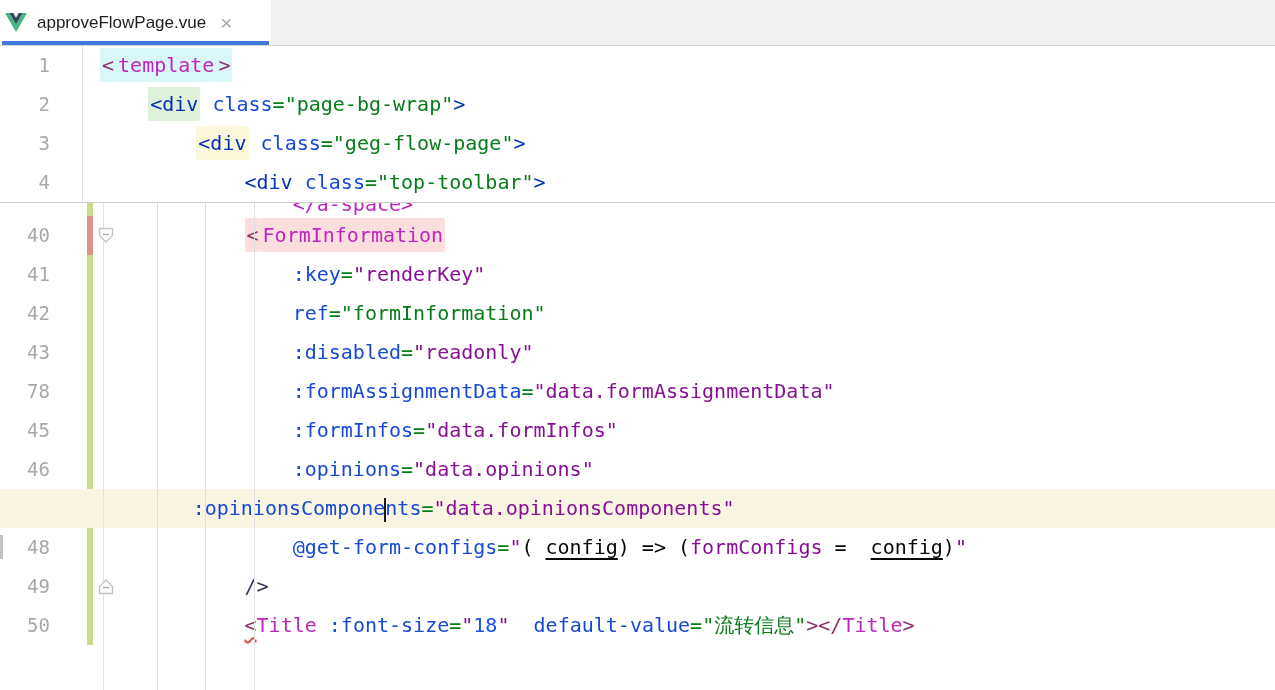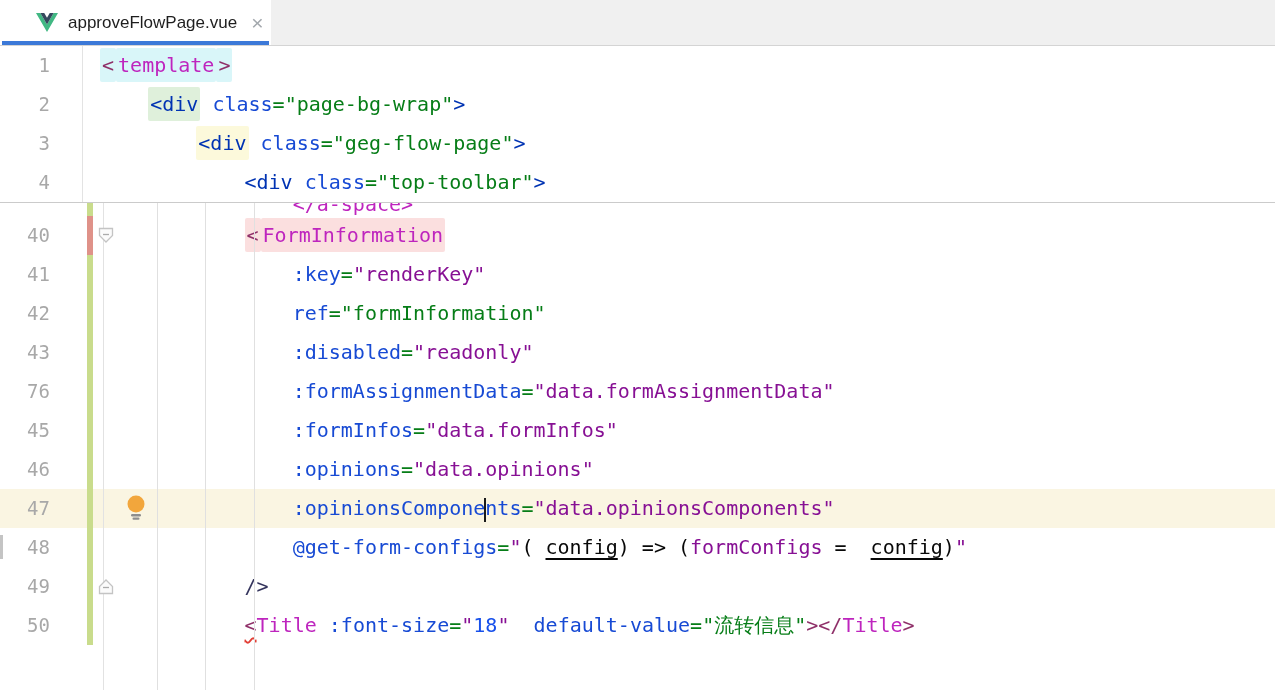--- a/index.html
+++ b/index.html
@@ -4,21 +4,21 @@
 <title>approveFlowPage.vue</title>
 <style>
   html,body{margin:0;padding:0;}
   body{width:1275px;height:690px;position:relative;overflow:hidden;background:#fff;
        font-family:"DejaVu Sans Mono","Liberation Mono",monospace;}
 
   
   .tabbar{position:absolute;top:0;left:0;width:100%;height:45px;background:#F0F0F0;
           border-bottom:1px solid #D4D4D4;z-index:5;}
   .tab{position:absolute;left:0;top:0;width:271px;height:45px;background:#FFFFFF;
-       display:flex;align-items:center;padding-left:36px;box-sizing:border-box;cursor:default;}
+       display:flex;align-items:center;padding-left:5px;box-sizing:border-box;cursor:default;}
   .tab-underline{position:absolute;left:2px;bottom:0;height:4px;width:267px;background:var(--accent);}
   .tab-title{font-family:"Liberation Sans",sans-serif;font-size:17px;color:#1E1E1E;margin-left:10px;white-space:nowrap;}
   .tab-close{font-family:"Liberation Sans",sans-serif;font-size:21px;color:#A3A8AD;margin-left:14px;line-height:1;}
 
   
   .editor{position:absolute;top:46px;left:0;right:0;bottom:0;background:#fff;}
   .sticky{border-bottom:1px solid #CBCBCB;background:#fff;position:relative;z-index:1;}
   .row{height:39px;display:flex;position:relative;}
   .row.current{background:var(--current_line);}
   .row.partial{height:13px;overflow:hidden;}
@@ -138,48 +138,39 @@
       <div class="row">
         <div class="gutter">
           <div class="strip green"></div>
           <span class="num">43</span>
         </div>
         <div class="code">                <span class="tok-attr">:disabled</span><span class="tok-eq">=</span><span class="tok-expr">"readonly"</span></div>
       </div>
       <div class="row">
         <div class="gutter">
           <div class="strip green"></div>
-          <span class="num">76</span>
+          <span class="num">78</span>
         </div>
         <div class="code">                <span class="tok-attr">:formAssignmentData</span><span class="tok-eq">=</span><span class="tok-expr">"data.formAssignmentData"</span></div>
       </div>
       <div class="row">
         <div class="gutter">
           <div class="strip green"></div>
           <span class="num">45</span>
         </div>
         <div class="code">                <span class="tok-attr">:formInfos</span><span class="tok-eq">=</span><span class="tok-expr">"data.formInfos"</span></div>
       </div>
       <div class="row">
         <div class="gutter">
           <div class="strip green"></div>
           <span class="num">46</span>
         </div>
         <div class="code">                <span class="tok-attr">:opinions</span><span class="tok-eq">=</span><span class="tok-expr">"data.opinions"</span></div>
       </div>
       <div class="row current">
-        <div class="gutter">
-          <div class="strip green"></div>
-          <span class="num">47</span>
-          <span class="bulb"><svg width="20" height="27" viewBox="0 0 20 27">
-              <circle cx="10" cy="10" r="8.5" fill="#F2A63C"></circle>
-              <rect x="5" y="20" width="10" height="2.4" rx="1.2" fill="#8E8E8E"></rect>
-              <rect x="6.5" y="23.6" width="7" height="2.2" rx="1.1" fill="#8E8E8E"></rect>
-            </svg></span>
-        </div>
         <div class="code">                <span class="tok-attr">:opinionsCompone</span><span class="caret"></span><span class="tok-attr">nts</span><span class="tok-eq">=</span><span class="tok-expr">"data.opinionsComponents"</span></div>
       </div>
       <div class="row">
         <div class="gutter">
           <div class="strip green"></div>
           <span class="num">48</span>
         </div>
         <div class="code">                <span class="tok-attr">@get-form-configs</span><span class="tok-eq">=</span><span class="tok-expr">"</span><span class="tok-plain">(</span><span class="tok-param">config</span><span class="tok-plain">) </span><span class="tok-plain">=&gt; (</span><span class="tok-expr">formConfigs</span><span class="tok-plain"> = </span><span class="tok-param">config</span><span class="tok-plain">)</span><span class="tok-expr">"</span></div>
       </div>
       <div class="row">

